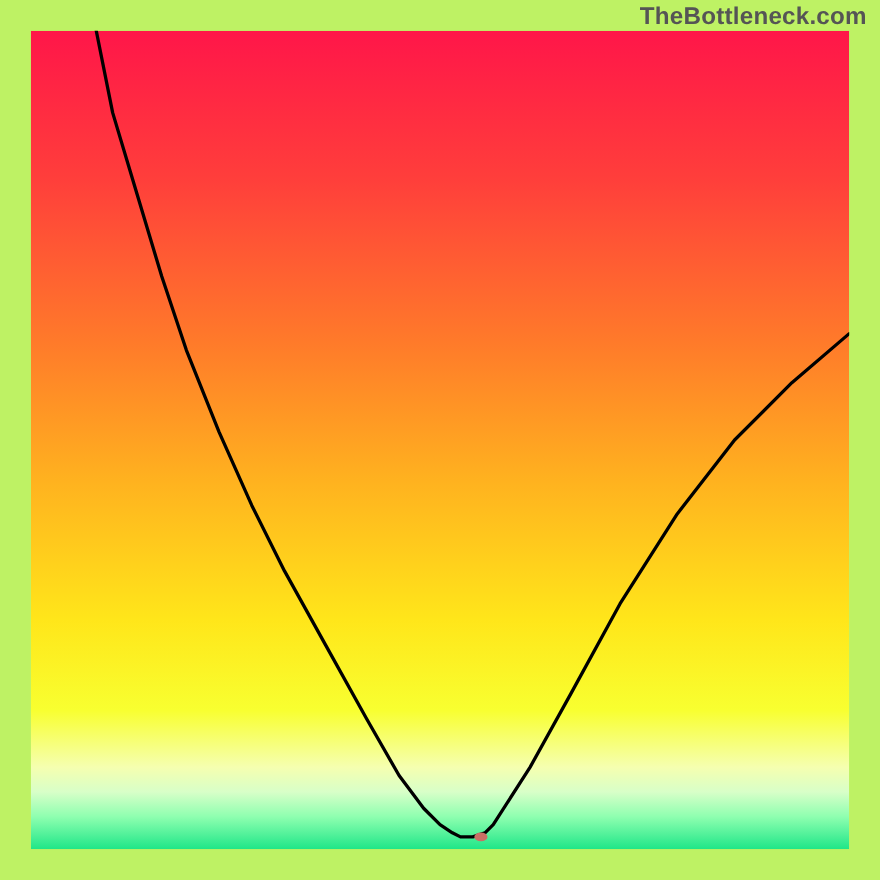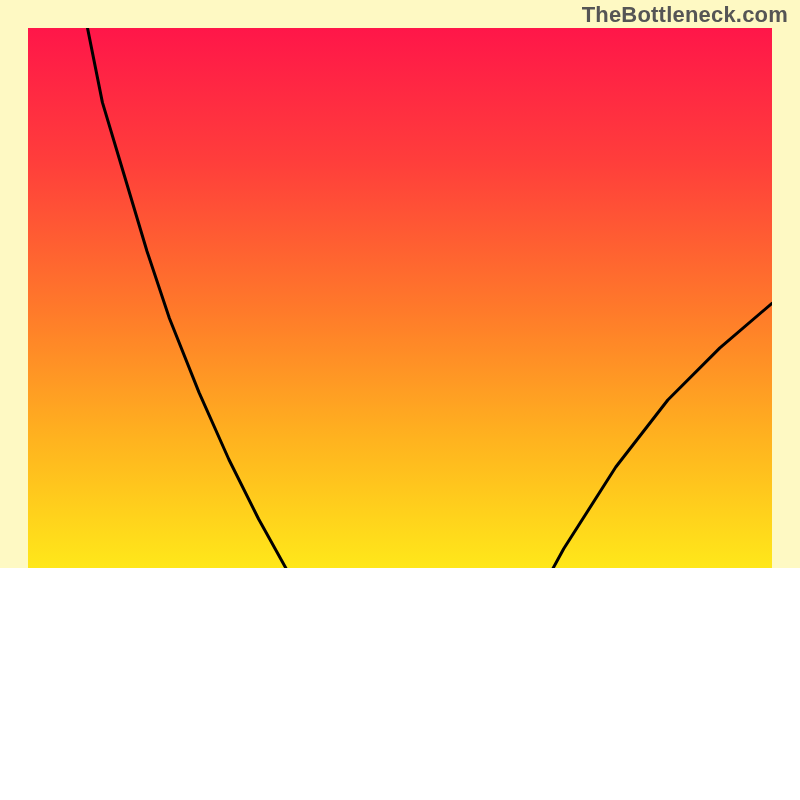--- a/index.html
+++ b/index.html
@@ -2,23 +2,23 @@
 <html><head>
 <meta charset="utf-8">
 <style>
   body {
     margin: 0;
     padding: 0;
     background: #fff;
   }
   .frame {
     width: 800px;
-    height: 568px;
+    height: 800px;
     position: relative;
-    background: #fef9c3;
+    background: #bef264;
   }
   .watermark {
     position: absolute;
     top: 2px;
     right: 12px;
     font-family: Arial, Helvetica, sans-serif;
     font-size: 22px;
     font-weight: bold;
     color: #555;
     z-index: 5;

